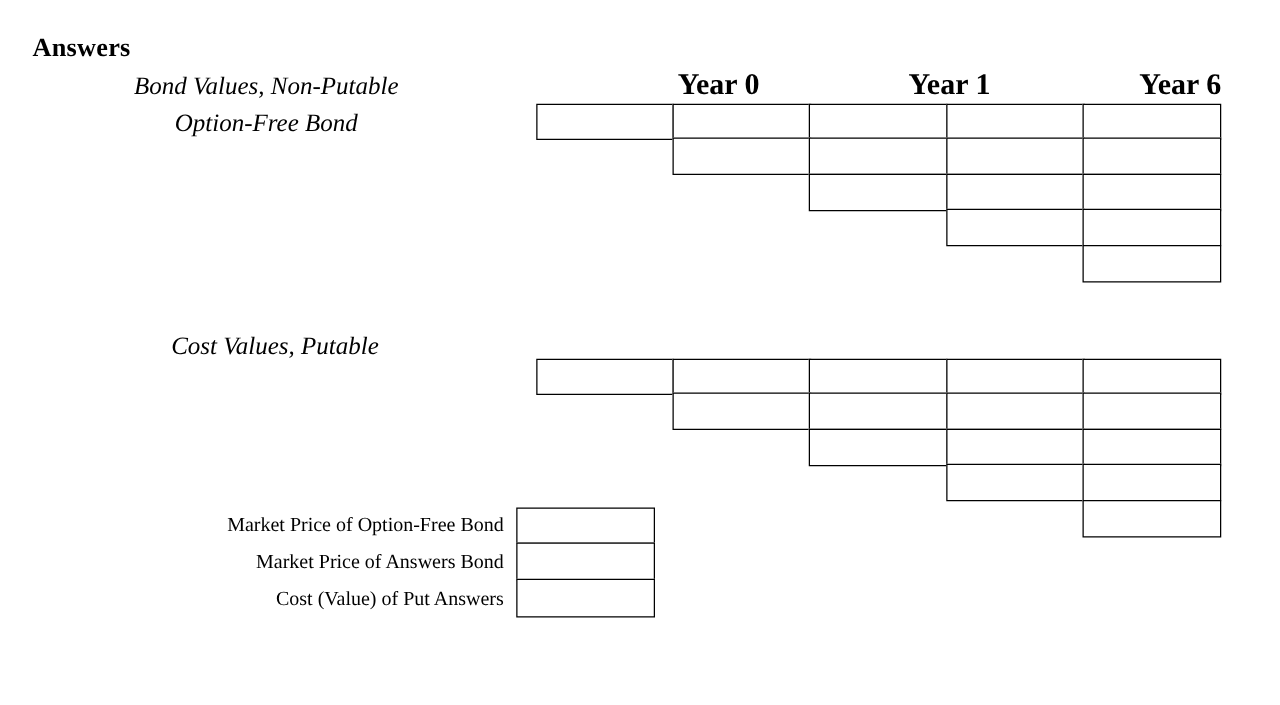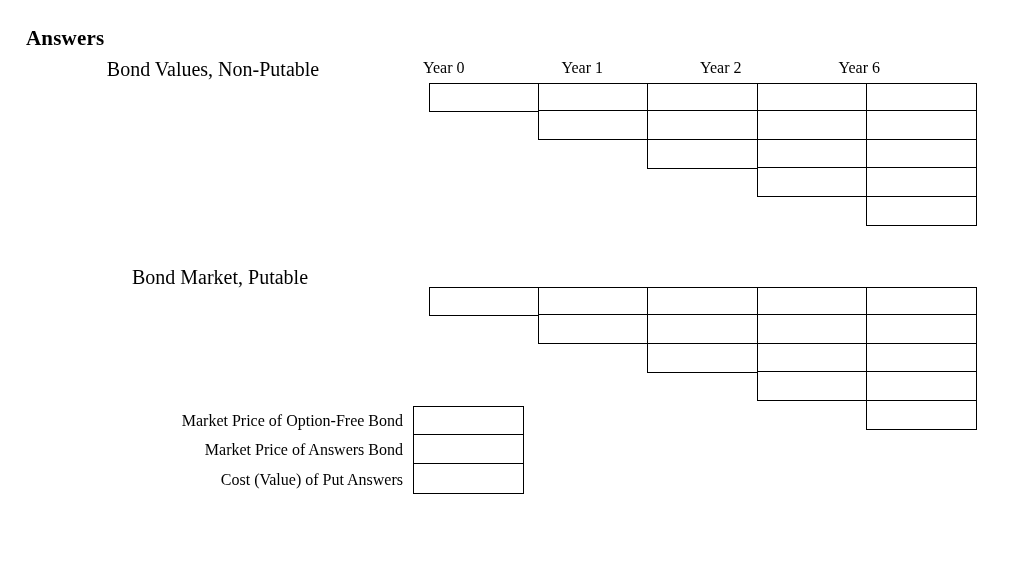--- a/index.html
+++ b/index.html
@@ -38,20 +38,21 @@
     white-space: nowrap;
   }
 
   
   .caption-block {
     position: absolute;
     text-align: center;
     font-size: 20px;
     line-height: 30px;
     white-space: nowrap;
+    font-style: italic;
   }
   .caption-line {
     display: block;
   }
 
   #caption-nonputable {
     left: 72px;
     top: 54px;
     width: 282px;
   }
@@ -65,24 +66,25 @@
   .year-headers {
     position: absolute;
     left: 423px;
     top: 55px;
     width: 554px;
     height: 26px;
     display: flex;
   }
   .year-header {
     flex: 1 1 0;
-    text-align: left;
-    font-size: 16px;
+    text-align: right;
+    font-size: 24px;
     line-height: 26px;
     white-space: nowrap;
+    font-weight: bold;
   }
 
   
   .lattice {
     position: absolute;
     left: 423px;
     width: 554px;
   }
   #lattice-nonputable { top: 83px; }
   #lattice-putable    { top: 287px; }
@@ -141,26 +143,26 @@
 </style>
 </head>
 <body>
 
 <div class="sheet">
 
   <div class="answers-heading">Answers</div>
 
   <div class="caption-block" id="caption-nonputable">
     <span class="caption-line">Bond Values, Non-Putable</span>
+    <span class="caption-line">Option-Free Bond</span>
   </div>
 
   <div class="year-headers">
     <div class="year-header">Year 0</div>
     <div class="year-header">Year 1</div>
-    <div class="year-header">Year 2</div>
     <div class="year-header">Year 6</div>
   </div>
 
   <div class="lattice" id="lattice-nonputable">
 
     <div class="lattice-row">
       <div class="lattice-cell"></div>
       <div class="lattice-cell"></div>
       <div class="lattice-cell"></div>
       <div class="lattice-cell"></div>
@@ -184,21 +186,21 @@
       <div class="lattice-cell"></div>
       <div class="lattice-cell"></div>
     </div>
 
     <div class="lattice-row">
       <div class="lattice-cell"></div>
     </div>
   </div>
 
   <div class="caption-block" id="caption-putable">
-    <span class="caption-line">Bond Market, Putable</span>
+    <span class="caption-line">Cost Values, Putable</span>
   </div>
 
   <div class="lattice" id="lattice-putable">
 
     <div class="lattice-row">
       <div class="lattice-cell"></div>
       <div class="lattice-cell"></div>
       <div class="lattice-cell"></div>
       <div class="lattice-cell"></div>
       <div class="lattice-cell"></div>

